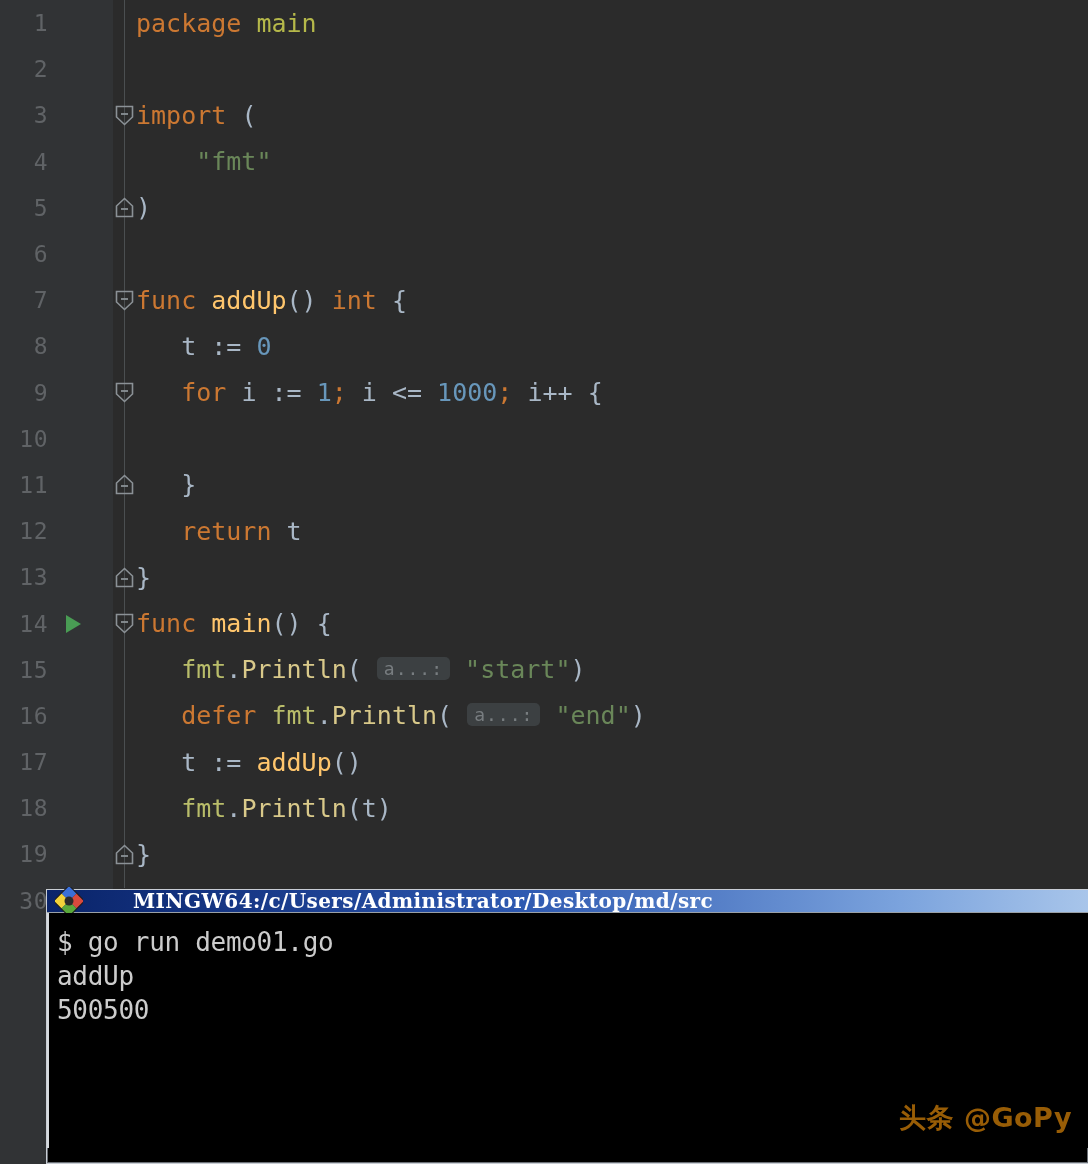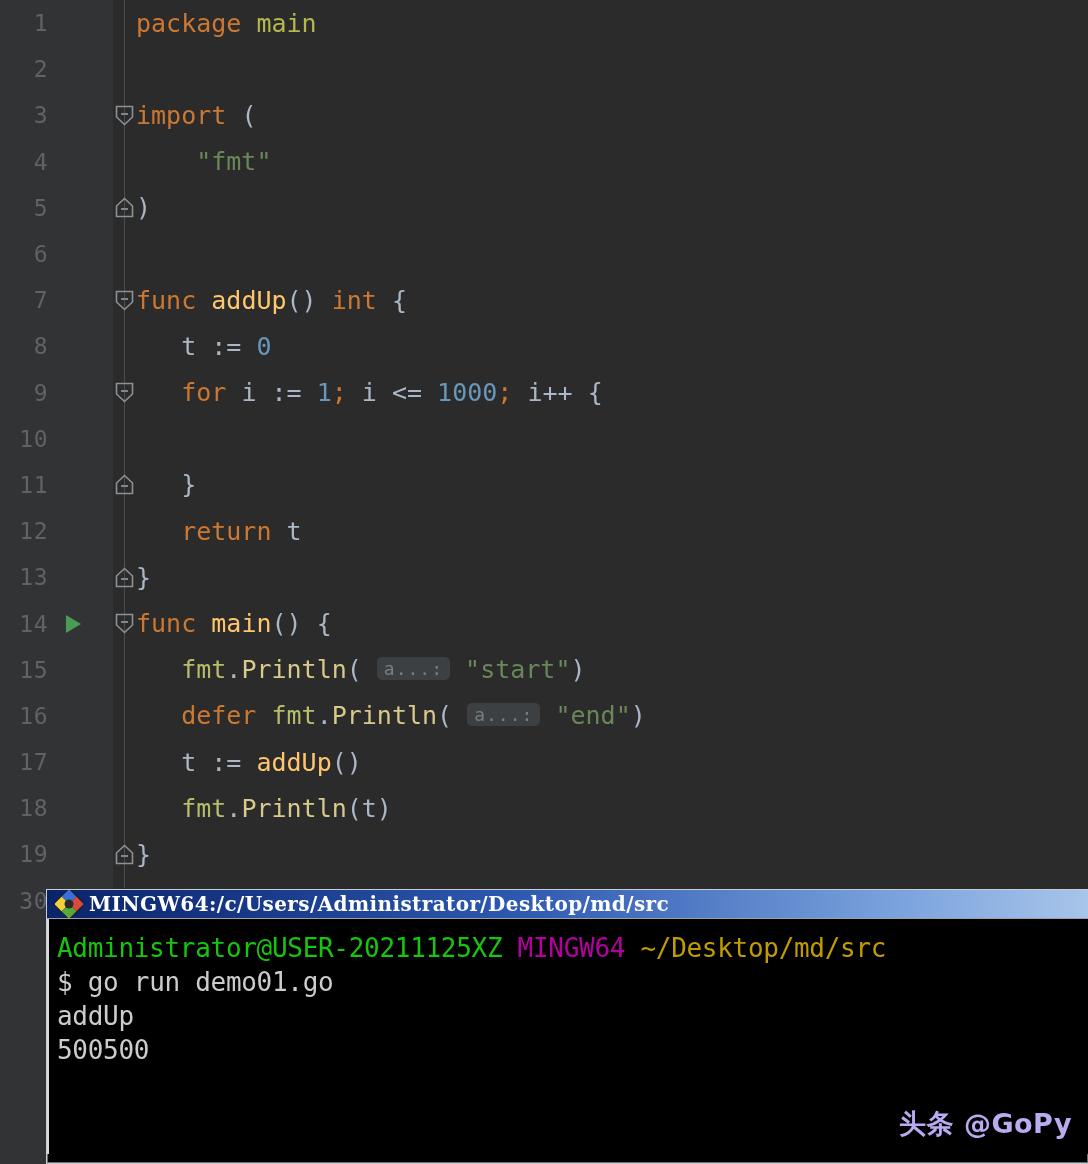--- a/index.html
+++ b/index.html
@@ -118,27 +118,28 @@
     width: 1042px;
     height: 275px;
     background: #000;
     border: 1px solid #c8cdd4;
     border-right: none;
     box-sizing: border-box;
     box-shadow: 0 0 0 1px #6b7076 inset;
   }
   .term-titlebar {
     position: relative;
-    height: 29px;
+    height: 23px;
     background: linear-gradient(to right, #0a246a 0%, #13327f 14%, #2d58b0 45%, #7ba3dd 82%, #a8c5ea 100%);
     display: flex;
     align-items: center;
     padding-left: 8px;
     box-sizing: border-box;
     border-bottom: 1px solid #9aa0a6;
+    gap: 44px;
   }
   .term-icon {
     width: 28px;
     height: 28px;
     flex: 0 0 28px;
     margin-right: 6px;
     position: relative;
   }
   .term-title {
     color: #ffffff;
@@ -167,21 +168,21 @@
   }
   .t-green { color: #16c60c; }
   .t-magenta { color: #b4009e; }
   .t-yellow { color: #c19c00; }
   .t-white { color: #cccccc; }
 
   .watermark {
     position: absolute;
     right: 16px;
     bottom: 12px;
-    color: #c4b5fd;
+    color: #a16207;
     font-family: "DejaVu Sans", "Liberation Sans", sans-serif;
     font-weight: bold;
     font-size: 27px;
     opacity: 0.95;
     letter-spacing: 0.5px;
   }
 </style>
 </head>
 <body>
 
@@ -356,21 +357,20 @@
             <rect x="14" y="14" width="11" height="11" fill="#5aa83a"></rect>
             <rect x="3" y="3" width="22" height="22" fill="none" stroke="#1b1b1b" stroke-width="1"></rect>
           </g>
           <circle cx="14" cy="14" r="4.5" fill="#2b2b2b"></circle>
         </svg>
       </span>
       <span class="term-title">MINGW64:/c/Users/Administrator/Desktop/md/src</span>
     </div>
 
     <div class="term-body">
-      <div class="term-line"><span class="t-green">Administrator@USER-20211125XZ</span> <span class="t-magenta">MINGW64</span> <span class="t-yellow">~/Desktop/md/src</span></div>
       <div class="term-line"><span class="t-white">$</span> <span class="t-white">go run demo01.go</span></div>
       <div class="term-line">addUp</div>
       <div class="term-line">500500</div>
 
       <div class="watermark">头条 @GoPy</div>
     </div>
 
   </div>
 
 </div>

